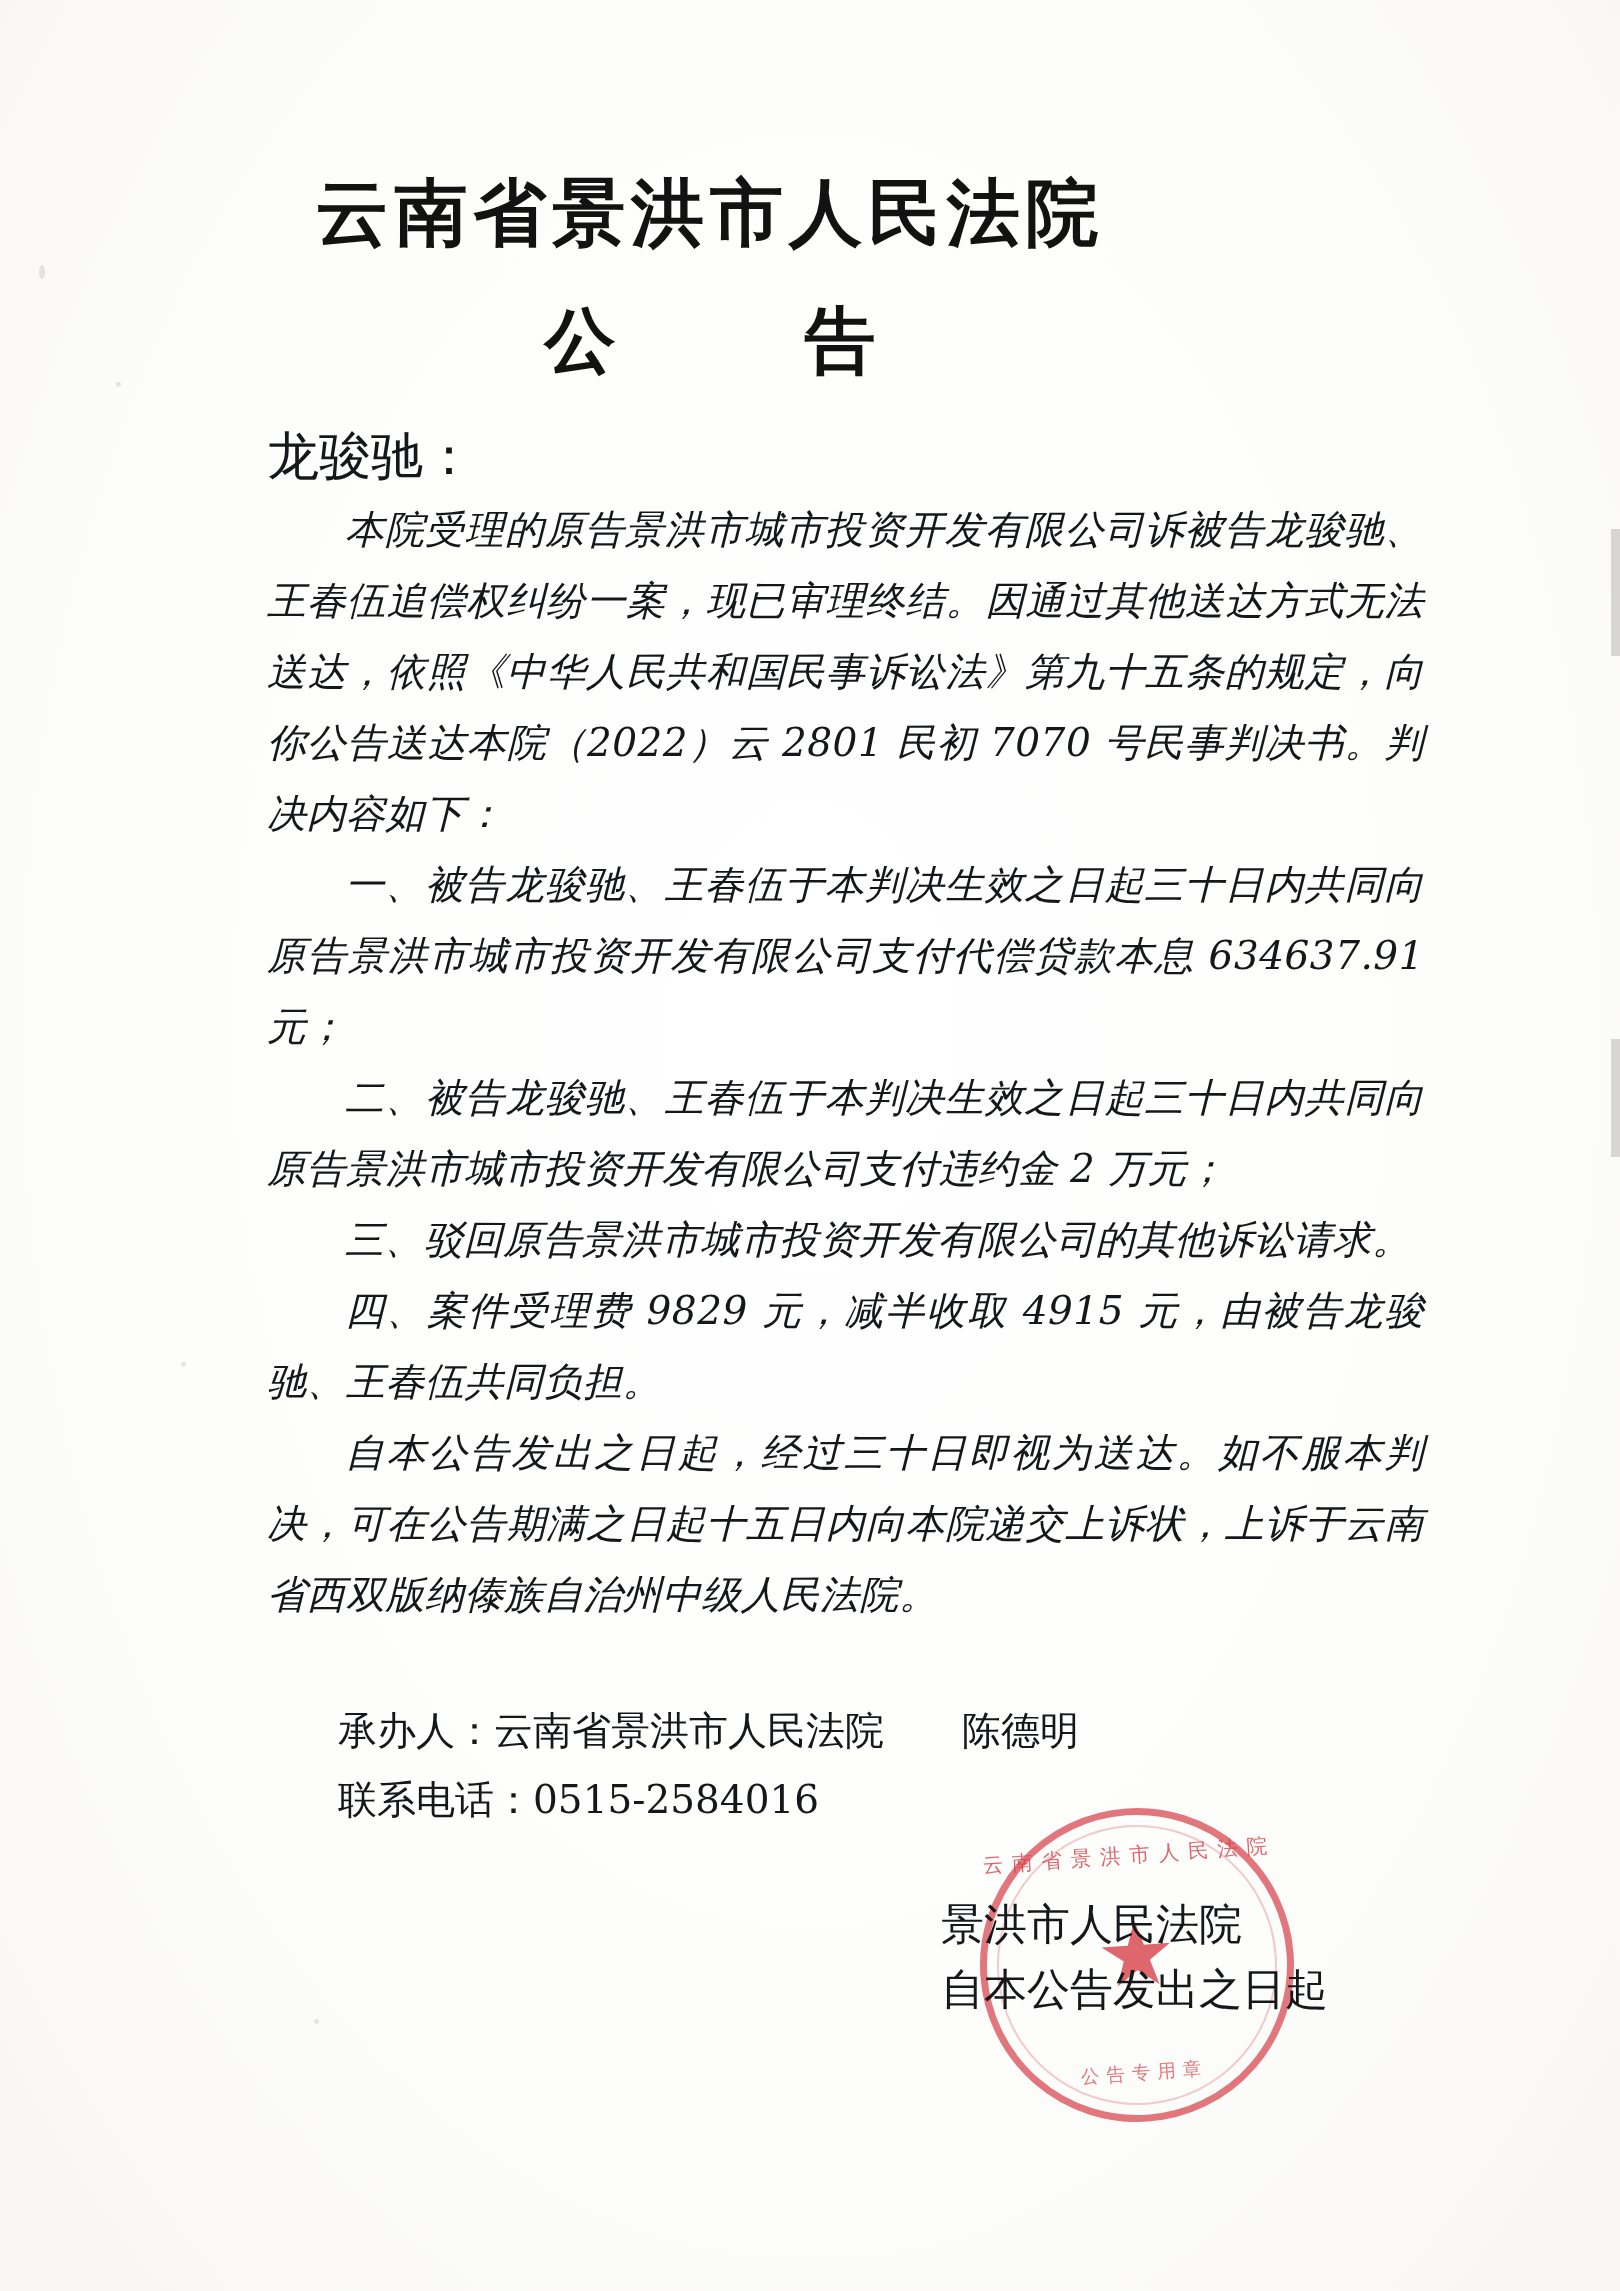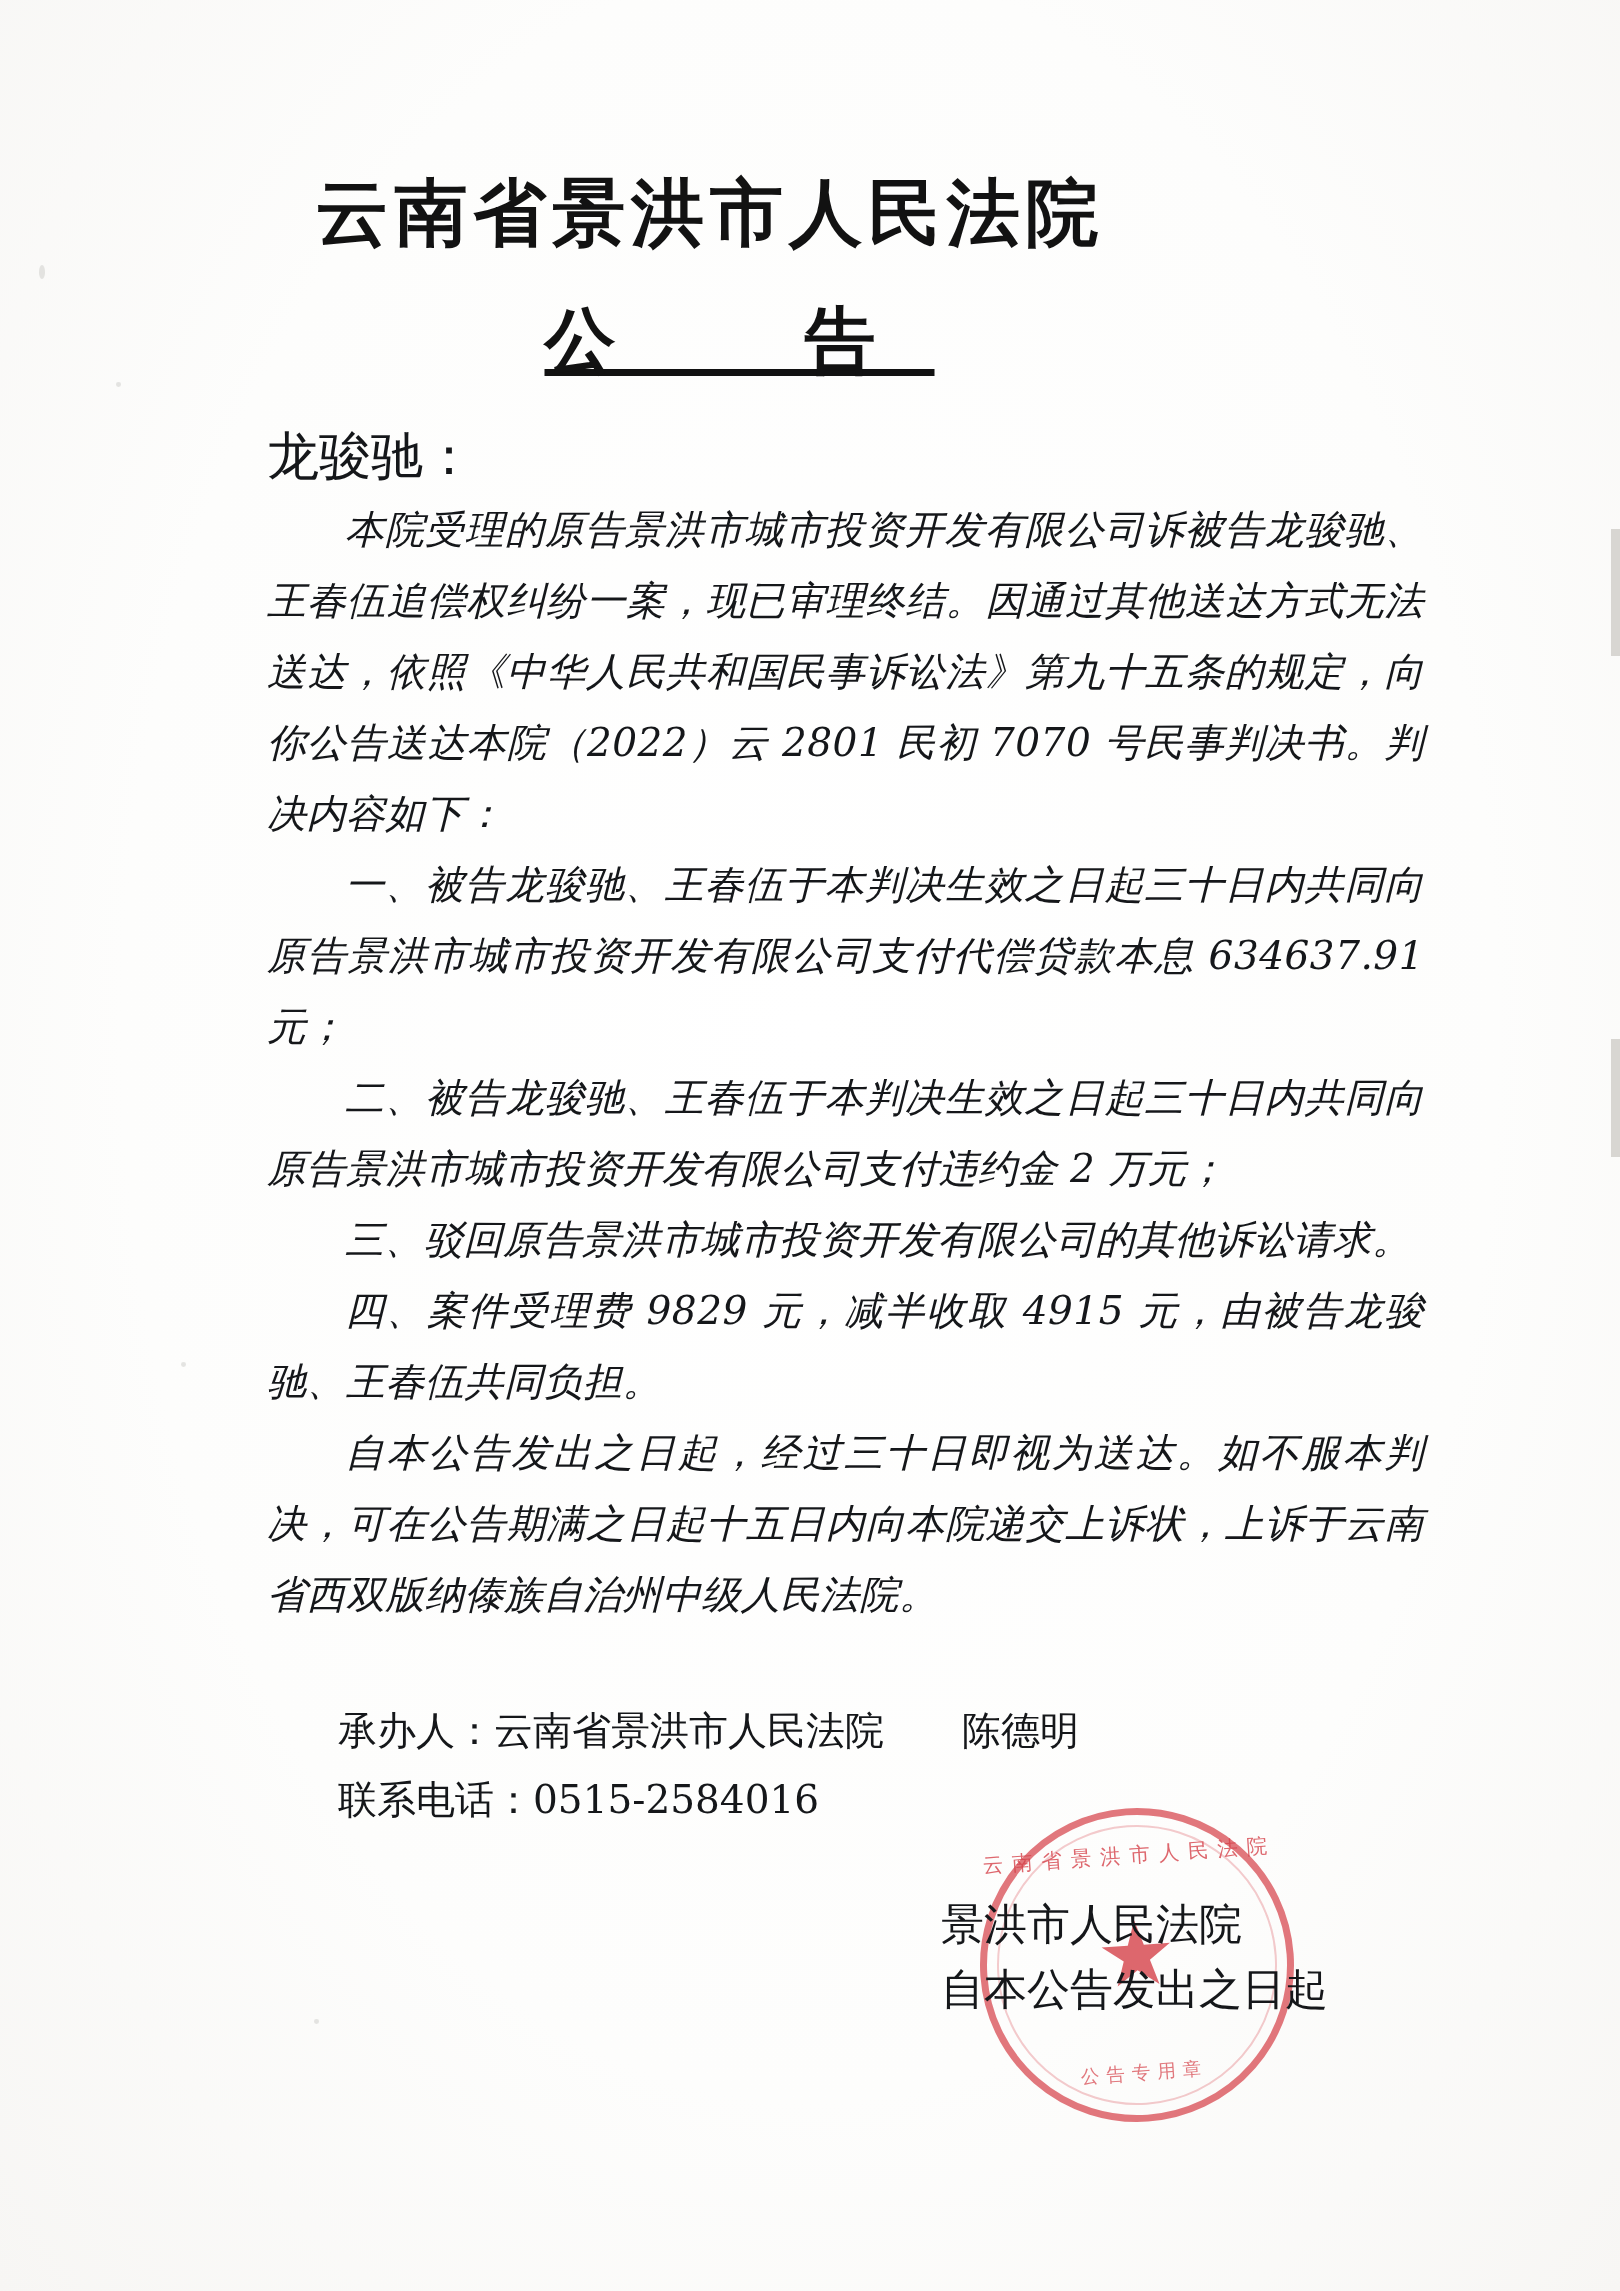--- a/index.html
+++ b/index.html
@@ -57,21 +57,20 @@
     position: absolute;
     left: 0;
     right: 0;
     top: 294px;
     text-align: center;
     font-size: 71px;
     font-weight: 600;
     color: #121212;
     letter-spacing: 59px;
     text-indent: 59px;
-    text-decoration: underline;
   }
 
   .body-area {
     position: absolute;
     left: 267px;
     top: 421px;
     width: 1157px;
     font-size: 39px;
     line-height: 71px;
     color: #15171a;

